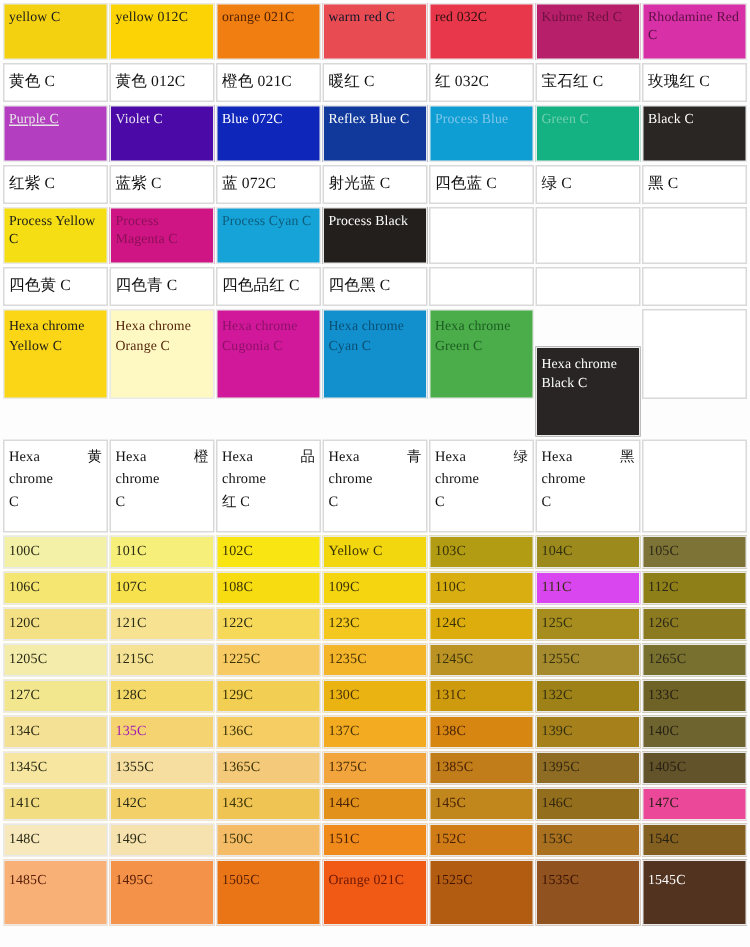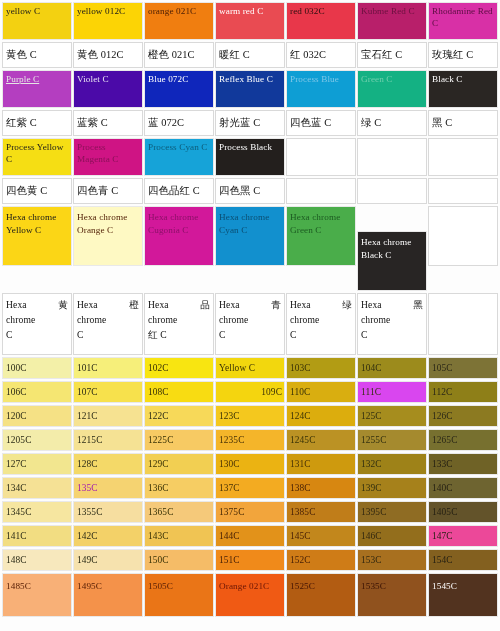--- a/index.html
+++ b/index.html
@@ -99,21 +99,21 @@
     <div class="row swatch">
       <div class="cell" style="background: rgb(243, 209, 17); color: rgb(26, 26, 26);">
         <span class="txt">yellow C</span>
       </div>
       <div class="cell" style="background: rgb(252, 212, 5); color: rgb(26, 26, 26);">
         <span class="txt">yellow 012C</span>
       </div>
       <div class="cell" style="background: rgb(240, 126, 16); color: rgb(74, 29, 5);">
         <span class="txt">orange 021C</span>
       </div>
-      <div class="cell" style="background: rgb(233, 75, 82); color: #ffffff;">
+      <div class="cell" style="background: rgb(233, 75, 82); color: #0f172a;">
         <span class="txt">warm red C</span>
       </div>
       <div class="cell" style="background: rgb(232, 55, 74); color: rgb(43, 16, 16);">
         <span class="txt">red 032C</span>
       </div>
       <div class="cell" style="background: rgb(184, 31, 106); color: rgb(109, 18, 64);">
         <span class="txt">Kubme  Red C</span>
       </div>
       <div class="cell" style="background: rgb(216, 48, 166); color: rgb(92, 15, 67);">
         <span class="txt">Rhodamine Red C</span>
@@ -306,21 +306,21 @@
     <div class="row num">
       <div class="cell" style="background: rgb(245, 230, 114); color: rgb(43, 43, 22);">
         <span class="txt">106C</span>
       </div>
       <div class="cell" style="background: rgb(247, 225, 76); color: rgb(43, 43, 22);">
         <span class="txt">107C</span>
       </div>
       <div class="cell" style="background: rgb(248, 220, 18); color: rgb(58, 51, 6);">
         <span class="txt">108C</span>
       </div>
-      <div class="cell" style="background: rgb(244, 213, 15); color: rgb(58, 51, 6); text-align: right;">
+      <div class="cell" style="background: rgb(244, 213, 15); color: rgb(58, 51, 6);">
         <span class="txt">109C</span>
       </div>
       <div class="cell" style="background: rgb(217, 174, 16); color: rgb(58, 51, 6);">
         <span class="txt">110C</span>
       </div>
       <div class="cell" style="background: #d946ef; color: rgb(51, 48, 15);">
         <span class="txt">111C</span>
       </div>
       <div class="cell" style="background: rgb(142, 127, 24); color: rgb(43, 40, 23);">
         <span class="txt">112C</span>

